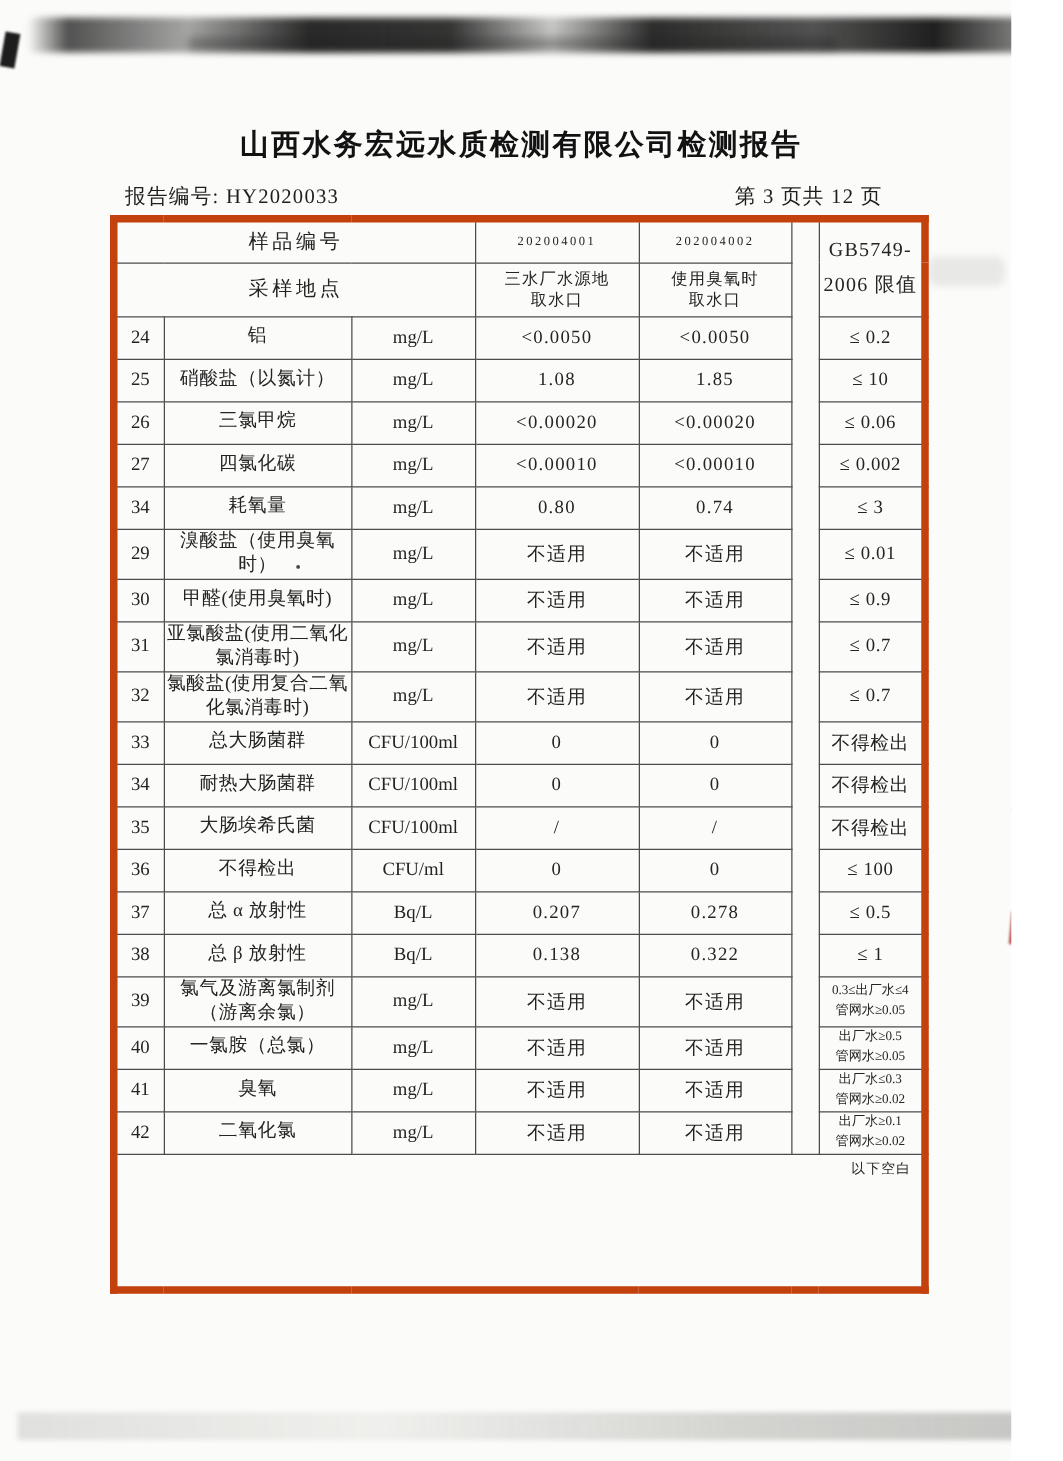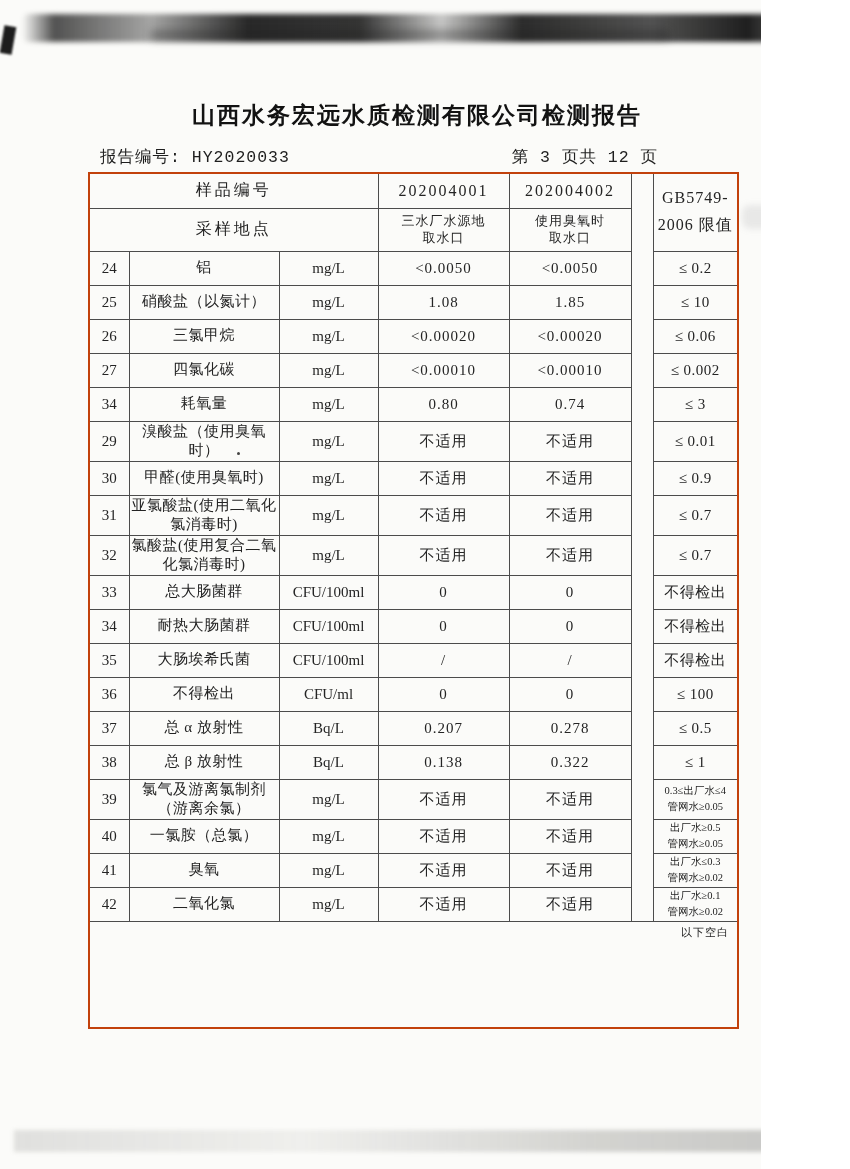--- a/index.html
+++ b/index.html
@@ -1,19 +1,19 @@
 <!DOCTYPE html>
 <html><head>
 <meta charset="utf-8">
 <style>
   html,body{margin:0;padding:0;background:#ffffff;}
   .page{
     position:relative;width:761px;height:1169px;overflow:hidden;
     background:#fbfbf9;
-    font-family:"Liberation Serif","DejaVu Serif",serif;color:#262626;
+    font-family:"Liberation Serif","DejaVu Serif",serif;color:#262626;padding-left:48px;
   }
   
   .scan-top-smudge{
     position:absolute;left:22px;top:14px;width:806px;height:28px;border-radius:6px;
     background:linear-gradient(90deg,
       rgba(25,25,25,0) 0%, rgba(25,25,25,.75) 4%, rgba(60,60,60,.45) 16%,
       rgba(18,18,18,.9) 28%, rgba(18,18,18,.85) 42%, rgba(80,80,80,.30) 52%,
       rgba(15,15,15,.88) 62%, rgba(35,35,35,.78) 78%, rgba(12,12,12,.92) 90%,
       rgba(40,40,40,.5) 100%);
     filter:blur(2.5px);
@@ -49,36 +49,36 @@
   .stamp .b3{position:absolute;left:8px;top:116px;width:13px;height:10px;background:rgba(163,36,30,.8);filter:blur(.6px);}
   
   .title{
     position:absolute;left:0;top:100px;width:834px;text-align:center;
     font-family:"Liberation Sans","DejaVu Sans",sans-serif;
     font-weight:700;font-size:23px;letter-spacing:2px;color:#121212;
   }
   .meta{
     position:absolute;left:100px;right:103px;top:146px;
     display:flex;justify-content:space-between;
-    font-size:16.5px;letter-spacing:1px;color:#1e1e1e;font-family:Liberation Mono, monospace;
+    font-size:16.5px;letter-spacing:1px;color:#1e1e1e;
   }
   
   table.report{
     position:absolute;left:88px;top:172px;width:649px;
     border-collapse:collapse;table-layout:fixed;
-    border:2px solid #c2410c;
+    border:6px solid #c2410c;
   }
   table.report td{
     border:1px solid #4c4c4c;text-align:center;vertical-align:middle;
     padding:0;color:#242424;overflow:hidden;
   }
   tr.h1{height:35px;}
   tr.h2{height:43px;}
   .c-label{font-size:16px;letter-spacing:3px;}
-  .c-id{font-size:16px;letter-spacing:2px;}
+  .c-id{font-size:10px;letter-spacing:2px;}
   .c-site{font-size:13px;line-height:1.3;letter-spacing:1px;margin-top:14px;}
   .c-limit-head div{margin:8px 0;font-size:16px;letter-spacing:1px;}
   td.spacer{border-top:none;border-bottom:none;}
   tr.data{height:34px;}
   .c-no{font-size:15px;}
   .c-name{text-align:left;padding:2px 4px 2px 8px;font-size:15px;line-height:1.3;letter-spacing:.5px;}
   .c-unit{font-size:15px;}
   .c-val{font-size:15px;letter-spacing:1px;}
   .c-limit{font-size:15px;letter-spacing:.5px;margin-left:27px;}
   .c-limit.small div{font-size:10.5px;line-height:1.5;letter-spacing:0;}

